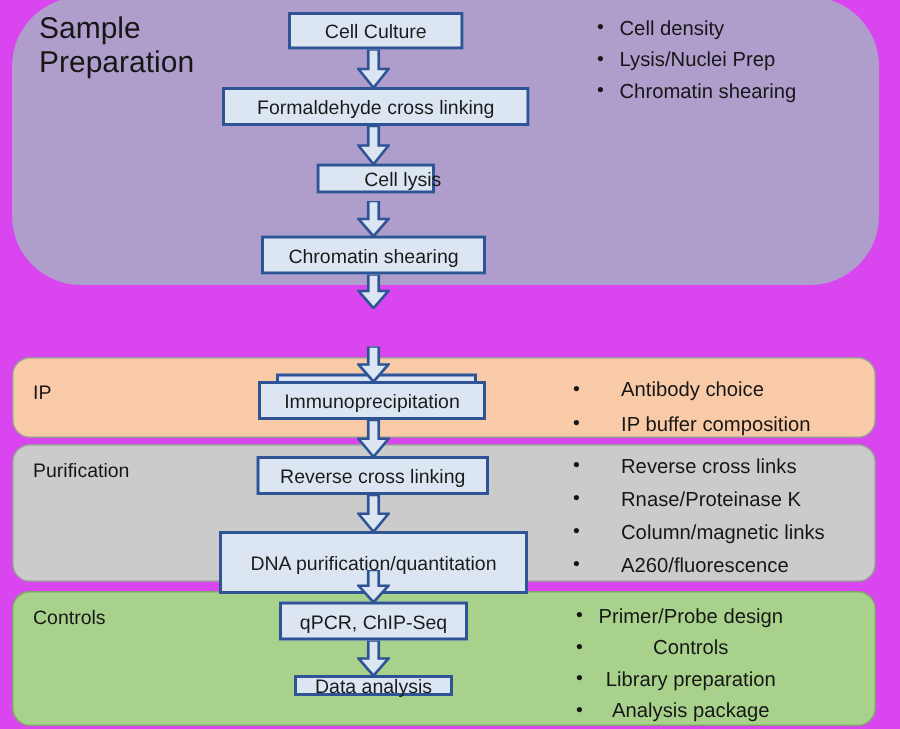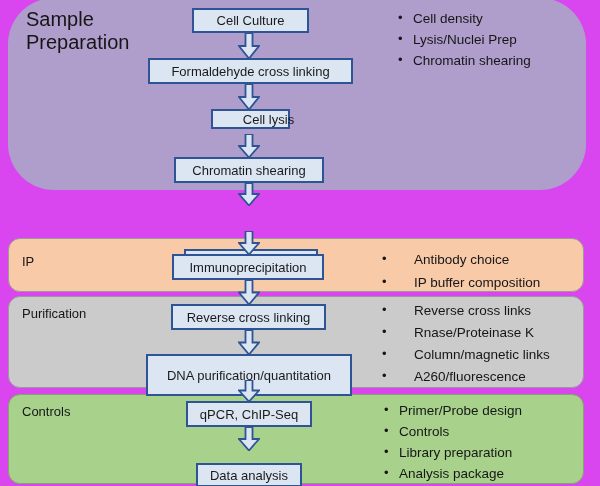--- a/index.html
+++ b/index.html
@@ -96,21 +96,21 @@
     font-size: 13px;
   }
   .bul-sample       { left: 396px; top: 8px; }
   .bul-ip           { left: 382px; top: 248px; }
   .bul-ip li::before{ left: 0px; }
   .bul-ip li        { padding-left: 32px; line-height: 23px; }
   .bul-purification { left: 382px; top: 300px; }
   .bul-purification li         { padding-left: 32px; line-height: 22px; }
   .bul-purification li::before { left: 0px; }
   .bul-analysis     { left: 382px; top: 400px; }
-  .bul-analysis li  { line-height: 21px; }
+  .bul-analysis li  { line-height: 21px; text-align: center; }
 
   
   .pbox {
     position: absolute;
     box-sizing: border-box;
     background: #DCE6F3;
     border: 2px solid #2E5496;
     color: #1A1A1A;
     font-size: 13px;
     display: flex;
@@ -180,21 +180,21 @@
   <div class="pbox" style="left:184px; top:205px; width:134px; height:26px;margin-top:44px;">Shearing analysis</div>
 
   <div class="pbox" style="left:172px; top:254px; width:152px; height:26px;">Immunoprecipitation</div>
 
   <div class="pbox" style="left:171px; top:304px; width:155px; height:26px;">Reverse cross linking</div>
 
   <div class="pbox" style="left:146px; top:354px; width:206px; height:42px;text-align:right;">DNA purification/quantitation</div>
 
   <div class="pbox" style="left:186px; top:401px; width:126px; height:26px;">qPCR, ChIP-Seq</div>
 
-  <div class="pbox" style="left:196px; top:463px; width:106px; height:24px;">Data analysis</div>
+  <div class="pbox" style="left:196px; top:450px; width:106px; height:14px;">Data analysis</div>
 
   <div class="arrow" style="left:238px; top:33px;  height:26px;">
     <svg width="22" height="26" viewBox="0 0 22 26">
       <polygon points="7.5,0 14.5,0 14.5,13 21,13 11,25.5 1,13 7.5,13" fill="#DCE6F3" stroke="#2E5496" stroke-width="1.8" stroke-linejoin="miter"></polygon>
     </svg>
   </div>
 
   <div class="arrow" style="left:238px; top:84px;  height:26px;">
     <svg width="22" height="26" viewBox="0 0 22 26">
       <polygon points="7.5,0 14.5,0 14.5,13 21,13 11,25.5 1,13 7.5,13" fill="#DCE6F3" stroke="#2E5496" stroke-width="1.8" stroke-linejoin="miter"></polygon>

